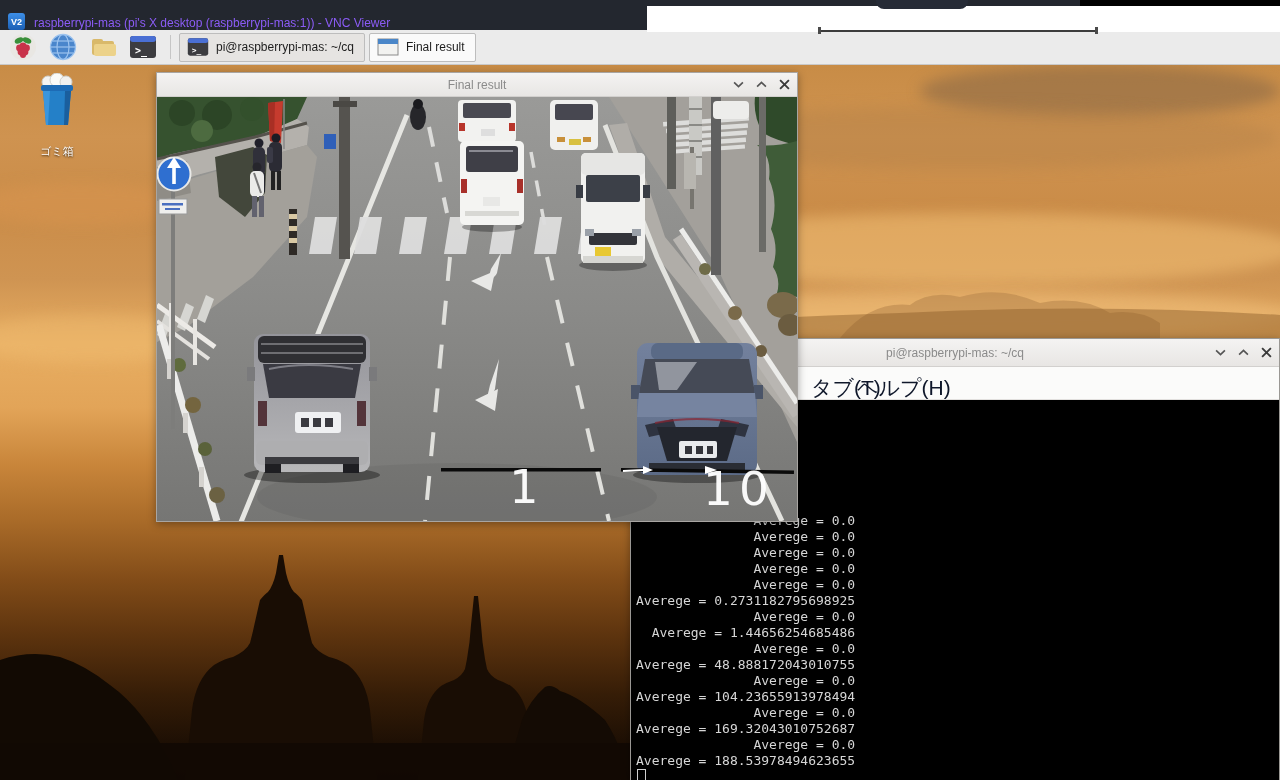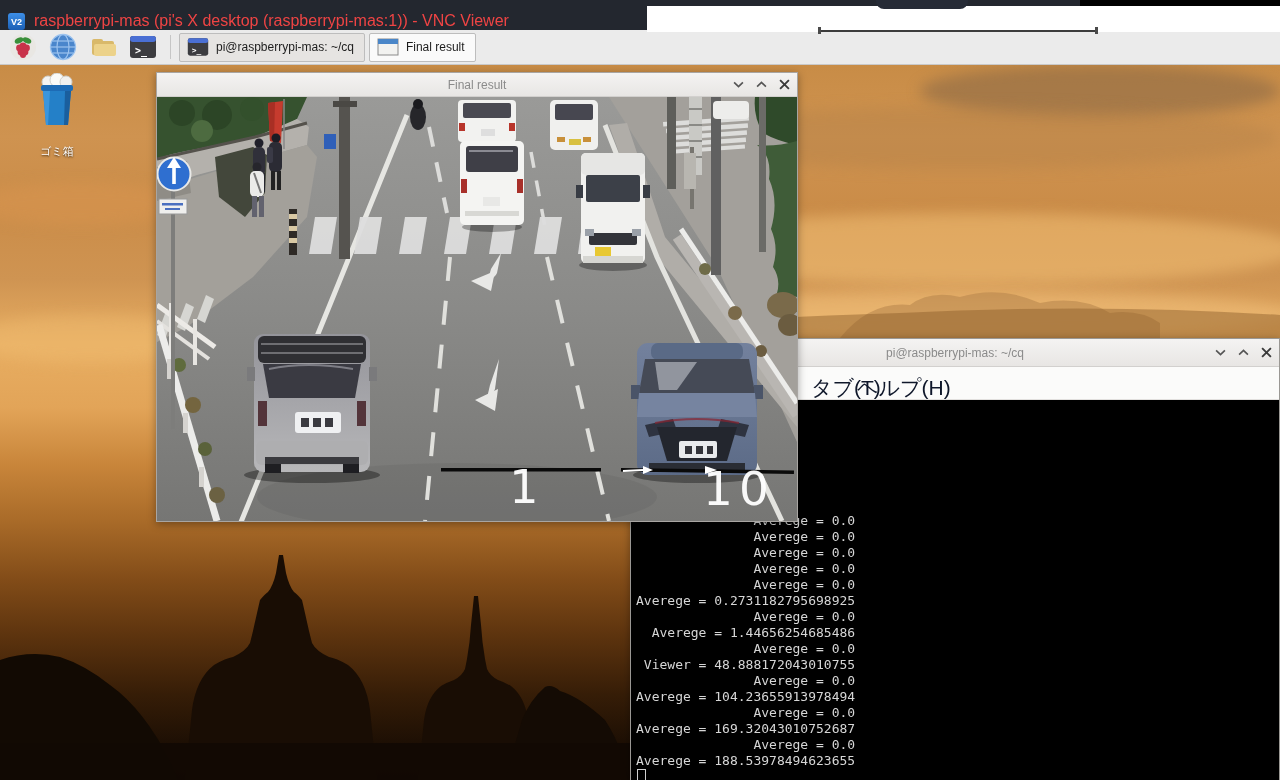--- a/index.html
+++ b/index.html
@@ -6,21 +6,21 @@
   html,body { width:1280px; height:780px; overflow:hidden; background:#000; }
   body { font-family:"Liberation Sans", sans-serif; }
   .screen { position:relative; width:1280px; height:780px; overflow:hidden; }
 
   
   .vnc-titlebar { position:absolute; left:0; top:0; width:1080px; height:30px;
     background:#23272f; display:flex; align-items:flex-end; z-index:40; }
   .vnc-logo { width:17px; height:17px; margin-left:8px; border-radius:3px;
     background:linear-gradient(180deg,#3d8fe8,#1b5fb4); color:#fff; font-size:9px;
     font-weight:bold; display:flex; align-items:center; justify-content:center; }
-  .vnc-title { color:#ef4444; font-size:16px; margin-left:9px; white-space:nowrap; }
+  .vnc-title { color:#8b5cf6; font-size:12px; margin-left:9px; white-space:nowrap; }
 
   .white-overlay { position:absolute; left:647px; top:6px; width:633px; height:26px;
     background:#ffffff; z-index:45; }
   .overlay-line { position:absolute; left:173px; top:24px; width:276px; height:2px; background:#3c3c3c; }
   .overlay-tick { position:absolute; width:3px; height:7px; background:#4a4a4a; top:21px; }
   .vnc-tab { position:absolute; left:876px; top:0; width:92px; height:9px;
     background:#262b36; border-radius:0 0 8px 8px; z-index:46; }
 
   
   .taskbar { position:absolute; left:0; top:30px; width:1280px; height:35px;
@@ -138,21 +138,21 @@
       <div class="console-lines">
           <div class="tline">Averege = 0.0</div>
           <div class="tline">Averege = 0.0</div>
           <div class="tline">Averege = 0.0</div>
           <div class="tline">Averege = 0.0</div>
           <div class="tline">Averege = 0.0</div>
           <div class="tline">Averege = 0.2731182795698925</div>
           <div class="tline">Averege = 0.0</div>
           <div class="tline">Averege = 1.44656254685486</div>
           <div class="tline">Averege = 0.0</div>
-          <div class="tline">Viewer = 48.888172043010755</div>
+          <div class="tline">Averege = 48.888172043010755</div>
           <div class="tline">Averege = 0.0</div>
           <div class="tline">Averege = 104.23655913978494</div>
           <div class="tline">Averege = 0.0</div>
           <div class="tline">Averege = 169.32043010752687</div>
           <div class="tline">Averege = 0.0</div>
           <div class="tline">Averege = 188.53978494623655</div>
         </div>
       <div class="cursor"></div>
     </div>
   </div>

